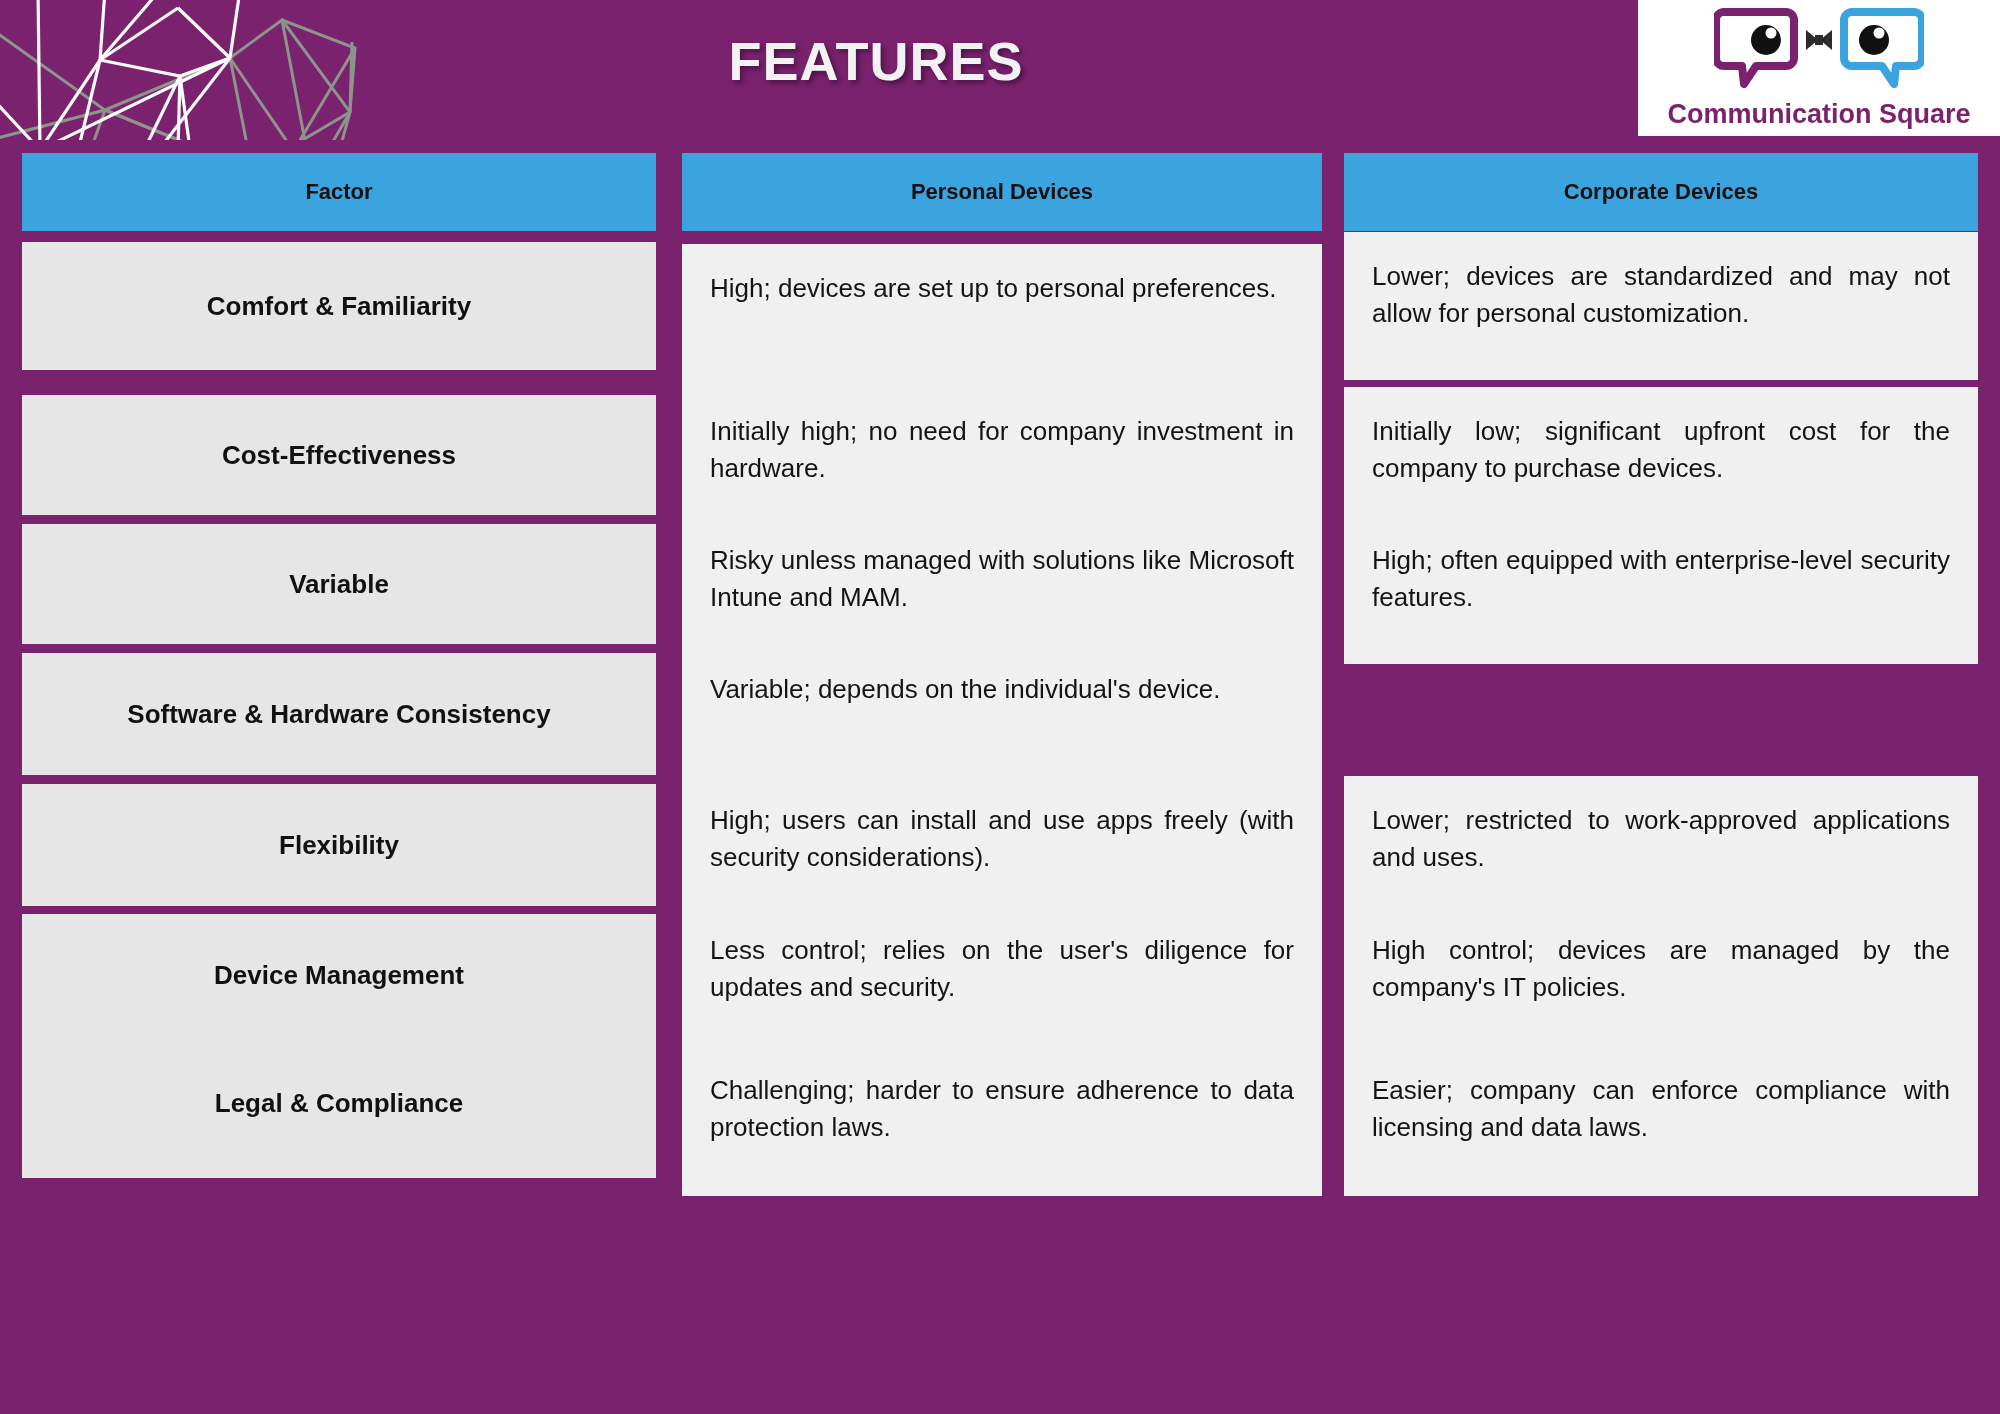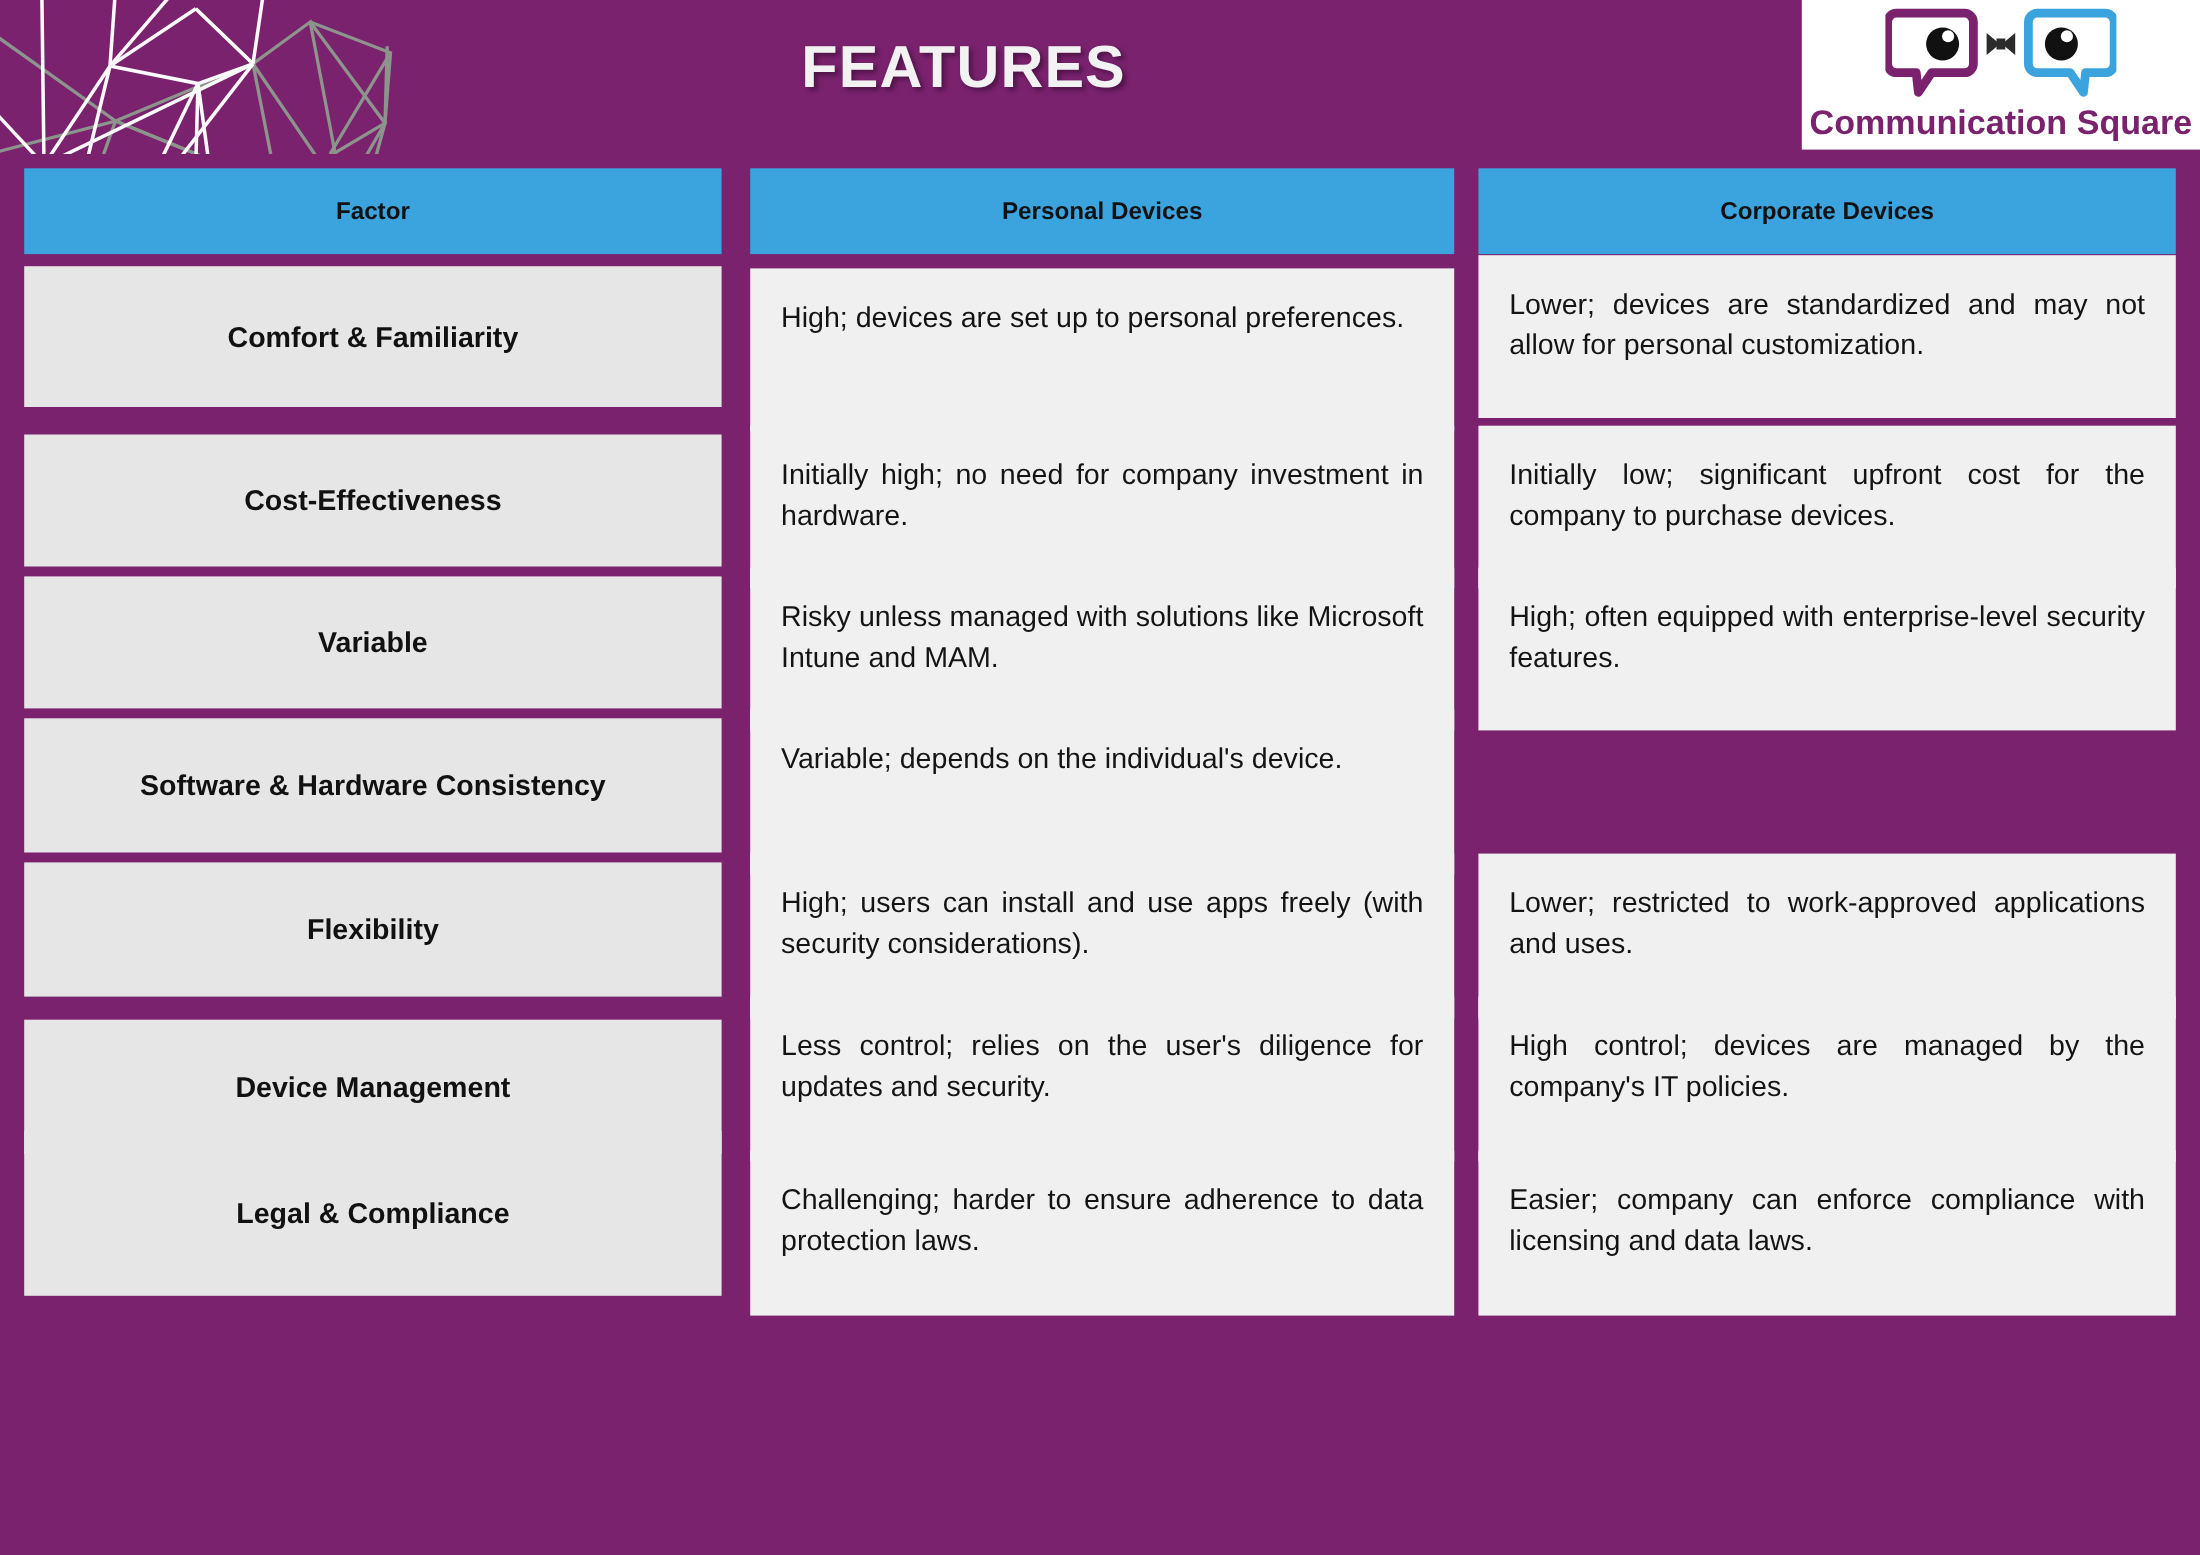--- a/index.html
+++ b/index.html
@@ -59,21 +59,21 @@
     top: 4px;
     width: 210px;
     height: 86px;
   }
   .logo-wordmark {
     position: absolute;
     left: 0; right: 0;
     bottom: 6px;
     text-align: center;
     color: #7a226e;
-    font-size: 31px;
+    font-size: 27px;
     font-weight: bold;
     letter-spacing: 0px;
     white-space: nowrap;
   }
 
   
   .table {
     position: absolute;
     left: 0;
     top: 140px;
@@ -220,21 +220,21 @@
     <div class="cell body-cell col-one" style="top:-8px;height:150px;">Variable; depends on the individual's device.</div>
   </div>
 
   <div class="row" style="height:130px;">
     <div class="cell factor-cell col-factor" style="top:0px;height:122px;">Flexibility</div>
     <div class="cell body-cell col-one" style="top:-8px;height:150px;">High; users can install and use apps freely (with security considerations).</div>
     <div class="cell body-cell col-two" style="top:-8px;height:150px;">Lower; restricted to work-approved applications and uses.</div>
   </div>
 
   <div class="row" style="height:130px;">
-    <div class="cell factor-cell col-factor" style="top:13px;height:122px;text-align:center;">Device Management</div>
+    <div class="cell factor-cell col-factor" style="top:0px;height:122px;text-align:center;">Device Management</div>
     <div class="cell body-cell col-one" style="top:-8px;height:150px;">Less control; relies on the user's diligence for updates and security.</div>
     <div class="cell body-cell col-two" style="top:-8px;height:150px;">High control; devices are managed by the company's IT policies.</div>
   </div>
 
   <div class="row" style="height:150px;">
     <div class="cell factor-cell col-factor" style="top:-16px;height:150px;">Legal &amp; Compliance</div>
     <div class="cell body-cell col-one" style="top:2px;height:150px;">Challenging; harder to ensure adherence to data protection laws.</div>
     <div class="cell body-cell col-two" style="top:2px;height:150px;">Easier; company can enforce compliance with licensing and data laws.</div>
   </div>
 

